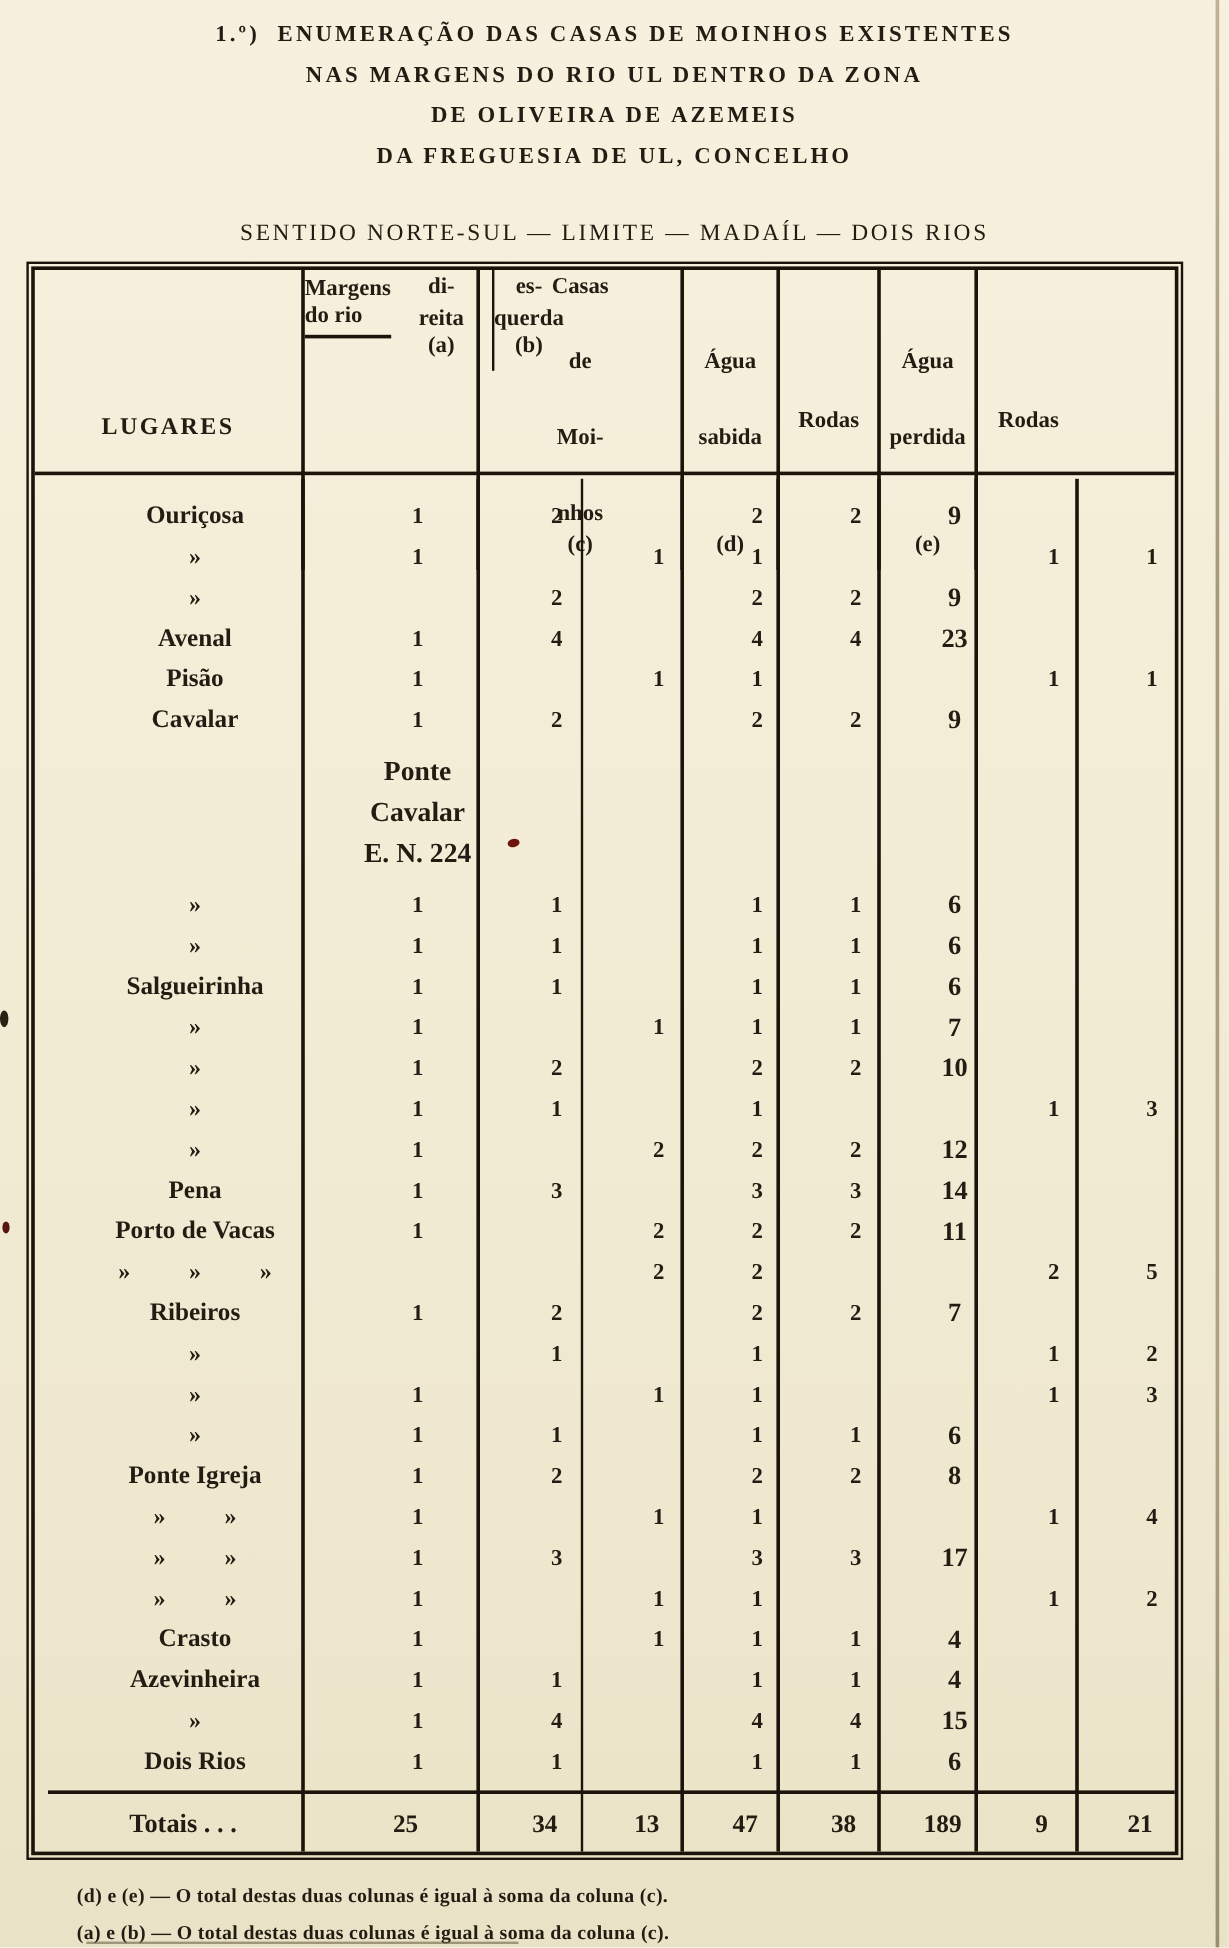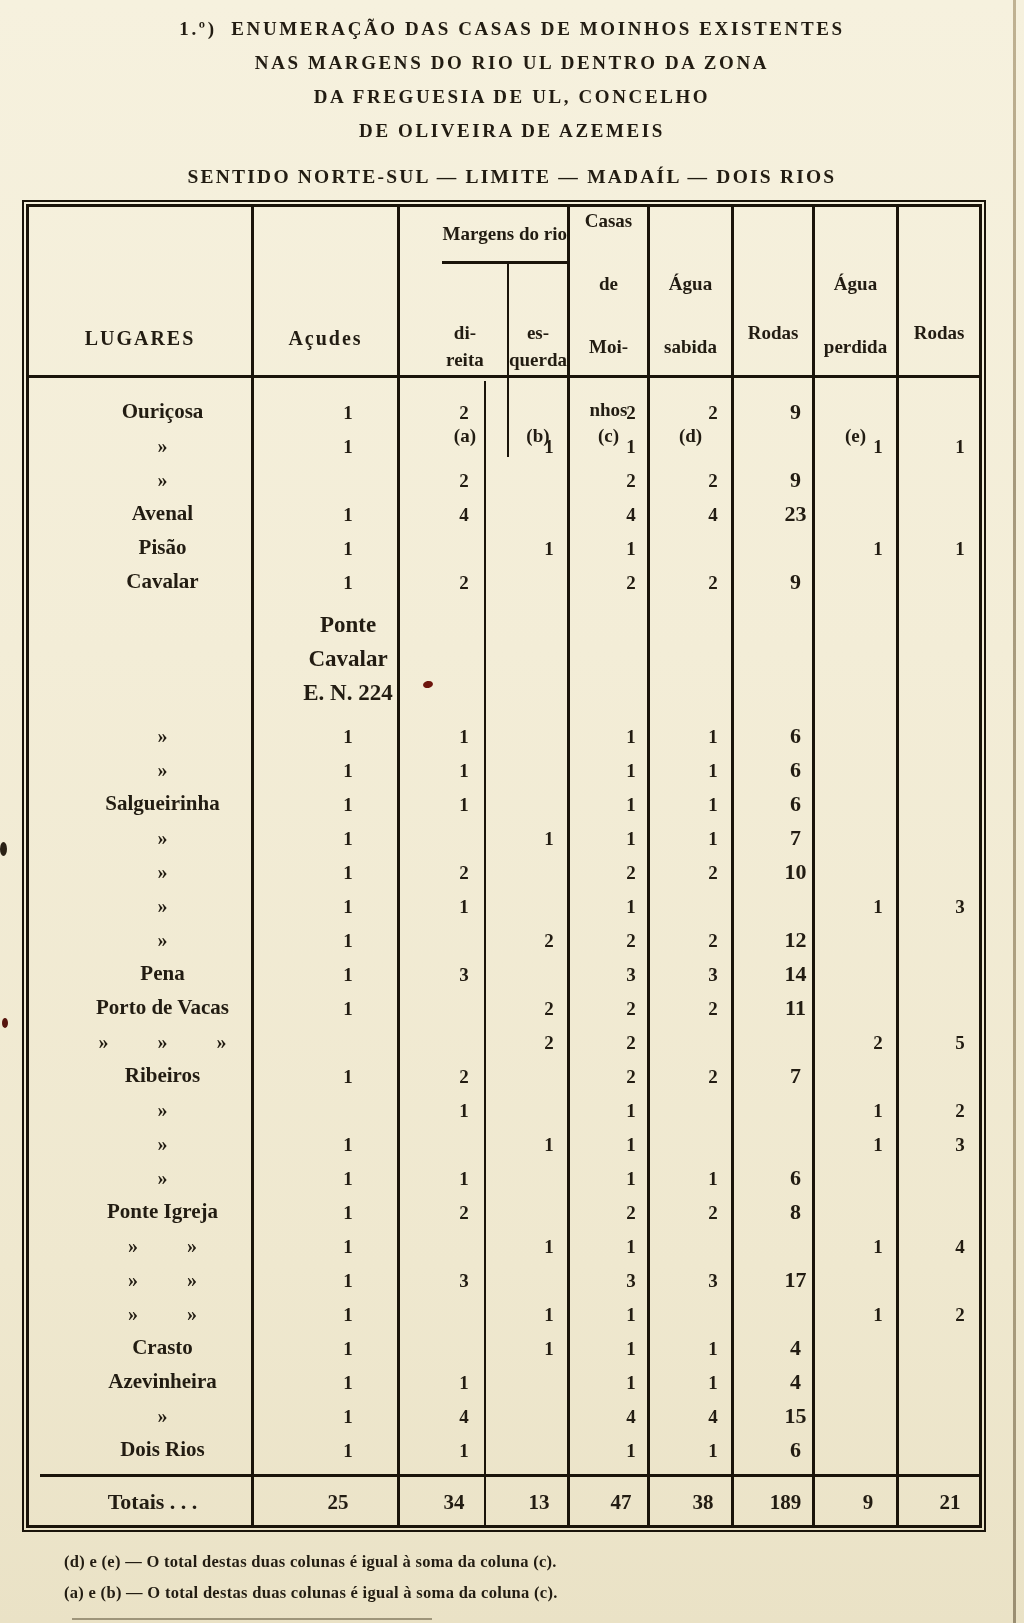--- a/index.html
+++ b/index.html
@@ -19,21 +19,21 @@
   .paper-edge-right{position:absolute;top:0;right:8px;width:3px;height:100%;
     background:linear-gradient(180deg,#a3906a,#7c6b4a 30%,#8d7c57 70%,#6f6044);opacity:.65;}
   .paper-edge-bottom{position:absolute;left:72px;bottom:3px;width:360px;height:2px;background:#5f553c;opacity:.55;}
   .speck{position:absolute;background:#2a2115;border-radius:50%;}
   .speck.s1{left:0;top:842px;width:7px;height:14px;}
   .speck.s2{left:2px;top:1018px;width:6px;height:10px;background:#56150e;}
 
   
   .title-block{padding-top:12px;text-align:center;}
   .title-line{font-size:19px;font-weight:bold;letter-spacing:2.6px;line-height:34px;white-space:pre-wrap;}
-  .subtitle{margin-top:18px;text-align:center;font-size:19.5px;font-weight:bold;letter-spacing:2.2px;white-space:pre-wrap;}
+  .subtitle{margin-top:36px;text-align:center;font-size:19.5px;font-weight:normal;letter-spacing:2.2px;white-space:pre-wrap;}
 
   
   .table-wrap{
     position:relative;
     width:950px;margin:16px 0 0 26px;
     border:3px solid var(--line);
     outline:2px solid var(--line);
     outline-offset:2px;
     box-sizing:content-box;
   }
@@ -55,21 +55,21 @@
     height:171px;border-bottom:3px solid var(--line);
     box-sizing:border-box;
   }
   .hc{position:relative;box-sizing:border-box;display:flex;flex-direction:column;
       align-items:center;justify-content:center;text-align:center;}
   .hc.bR{border-right:3px solid var(--line);gap:36px;}
   .hl{font-size:19px;font-weight:bold;line-height:27px;}
   .hl.big{font-size:20px;letter-spacing:2px;margin-top:12px;}
   .hsub{position:absolute;bottom:10px;left:0;width:100%;text-align:center;font-size:19px;font-weight:bold;}
   .hc.haslet{padding-bottom:34px;}
-  .h-margens{display:flex;flex-direction:column;align-items:flex-end;justify-content:flex-start;
+  .h-margens{display:flex;flex-direction:row;align-items:flex-start;justify-content:flex-start;
       box-sizing:border-box;border-right:3px solid var(--line);}
   .h-margens .glabel{height:54px;display:flex;align-items:center;justify-content:center;
       border-bottom:3px solid var(--line);font-size:19px;font-weight:bold;}
   .h-margens .gsub{flex:1;display:grid;grid-template-columns:86px 1fr;}
   .h-margens .sc{position:relative;box-sizing:border-box;display:flex;flex-direction:column;
       align-items:center;justify-content:center;padding-bottom:30px;}
   .h-margens .sc.thinR{border-right:2px solid var(--line);}
 
   .tbody{padding:16px 0 8px;margin-left:21px;}
   .row{
@@ -103,33 +103,30 @@
 <body>
 
 <div class="paper-edge-right"></div>
 <div class="paper-edge-bottom"></div>
 <div class="speck s1"></div>
 <div class="speck s2"></div>
 
 <div class="title-block">
   <div class="title-line">1.º)  ENUMERAÇÃO DAS CASAS DE MOINHOS EXISTENTES</div>
   <div class="title-line">NAS MARGENS DO RIO UL DENTRO DA ZONA</div>
+  <div class="title-line">DE OLIVEIRA DE AZEMEIS</div>
   <div class="title-line">DA FREGUESIA DE UL, CONCELHO</div>
-  <div class="title-line">DE OLIVEIRA DE AZEMEIS</div>
 </div>
 <div class="subtitle">SENTIDO NORTE-SUL — LIMITE — MADAÍL — DOIS RIOS</div>
 
 <div class="table-wrap">
 
   <div class="thead">
     <div class="hc bR">
       <div class="hl big">LUGARES</div>
-    </div>
-    <div class="hc bR">
-      <div class="hl big">Açudes</div>
     </div>
     <div class="h-margens">
       <div class="glabel">Margens do rio</div>
       <div class="gsub">
         <div class="sc thinR">
           <div class="hl">di-</div>
           <div class="hl">reita</div>
           <div class="hsub">(a)</div>
         </div>
         <div class="sc">

